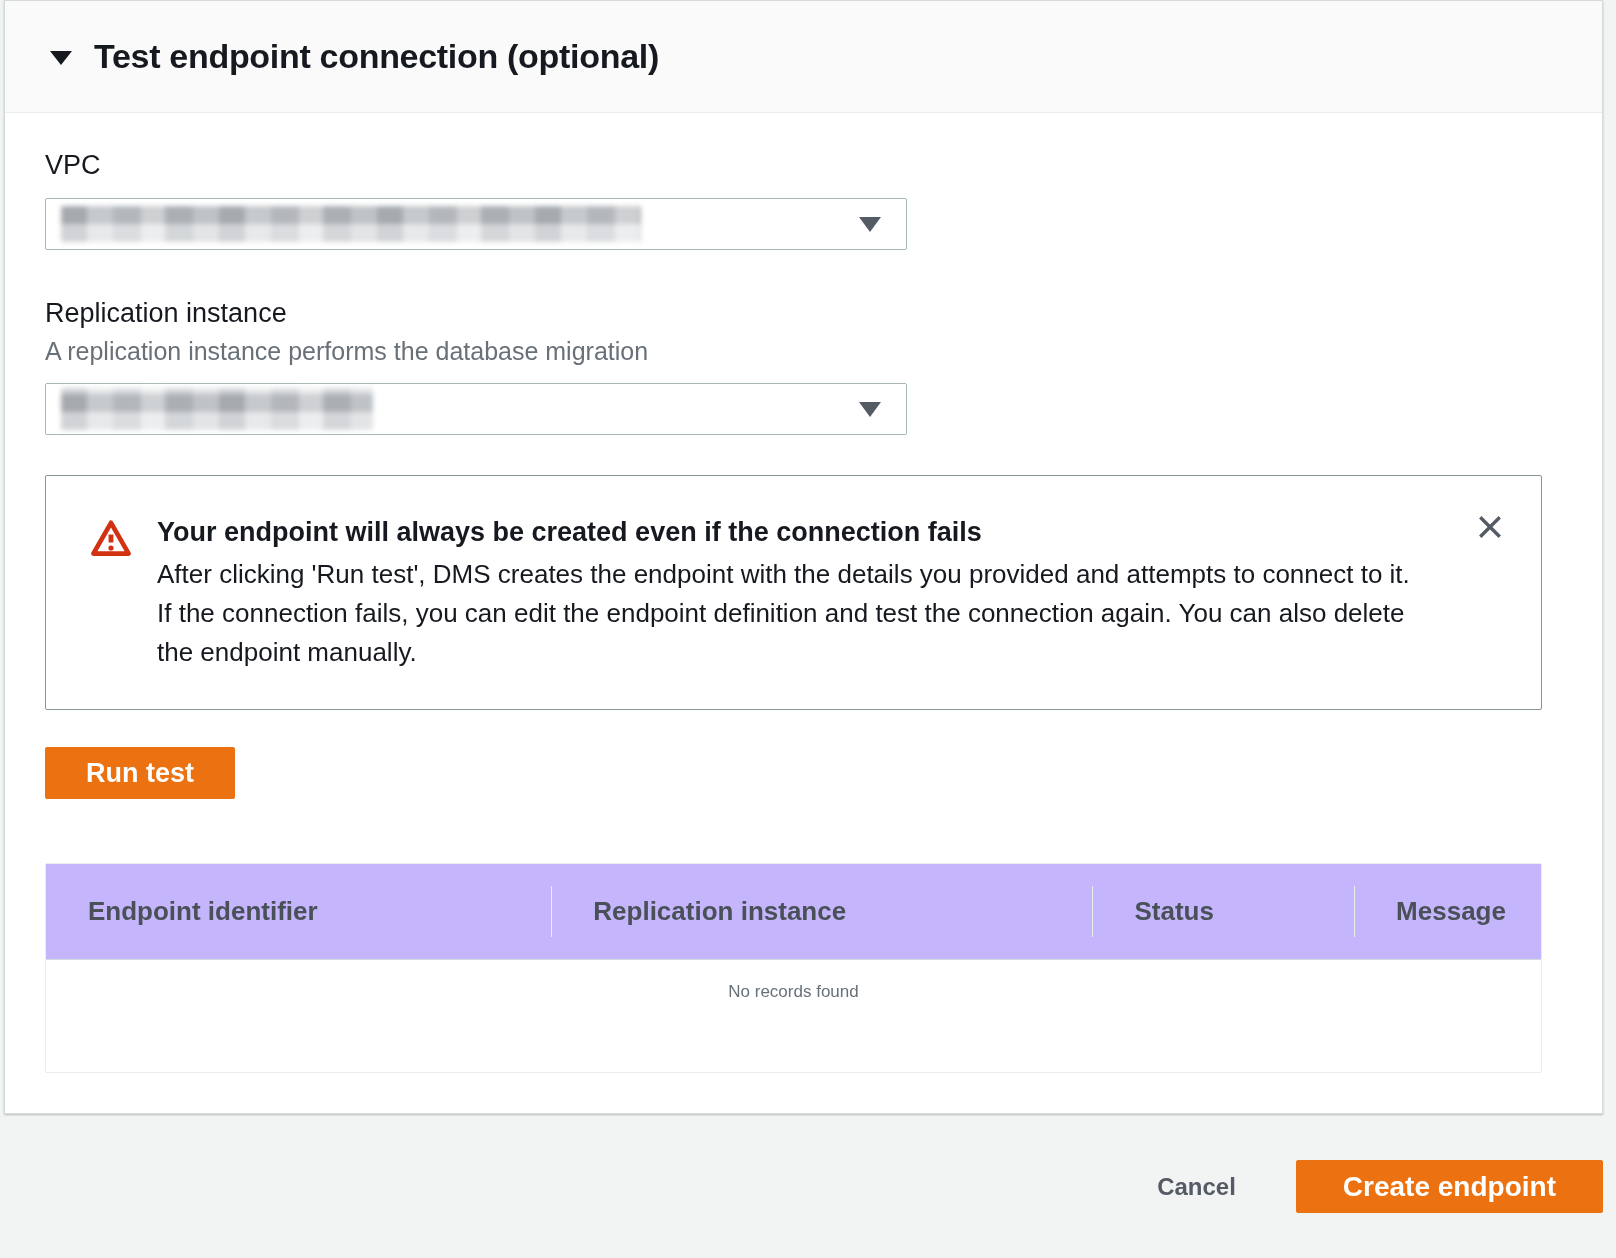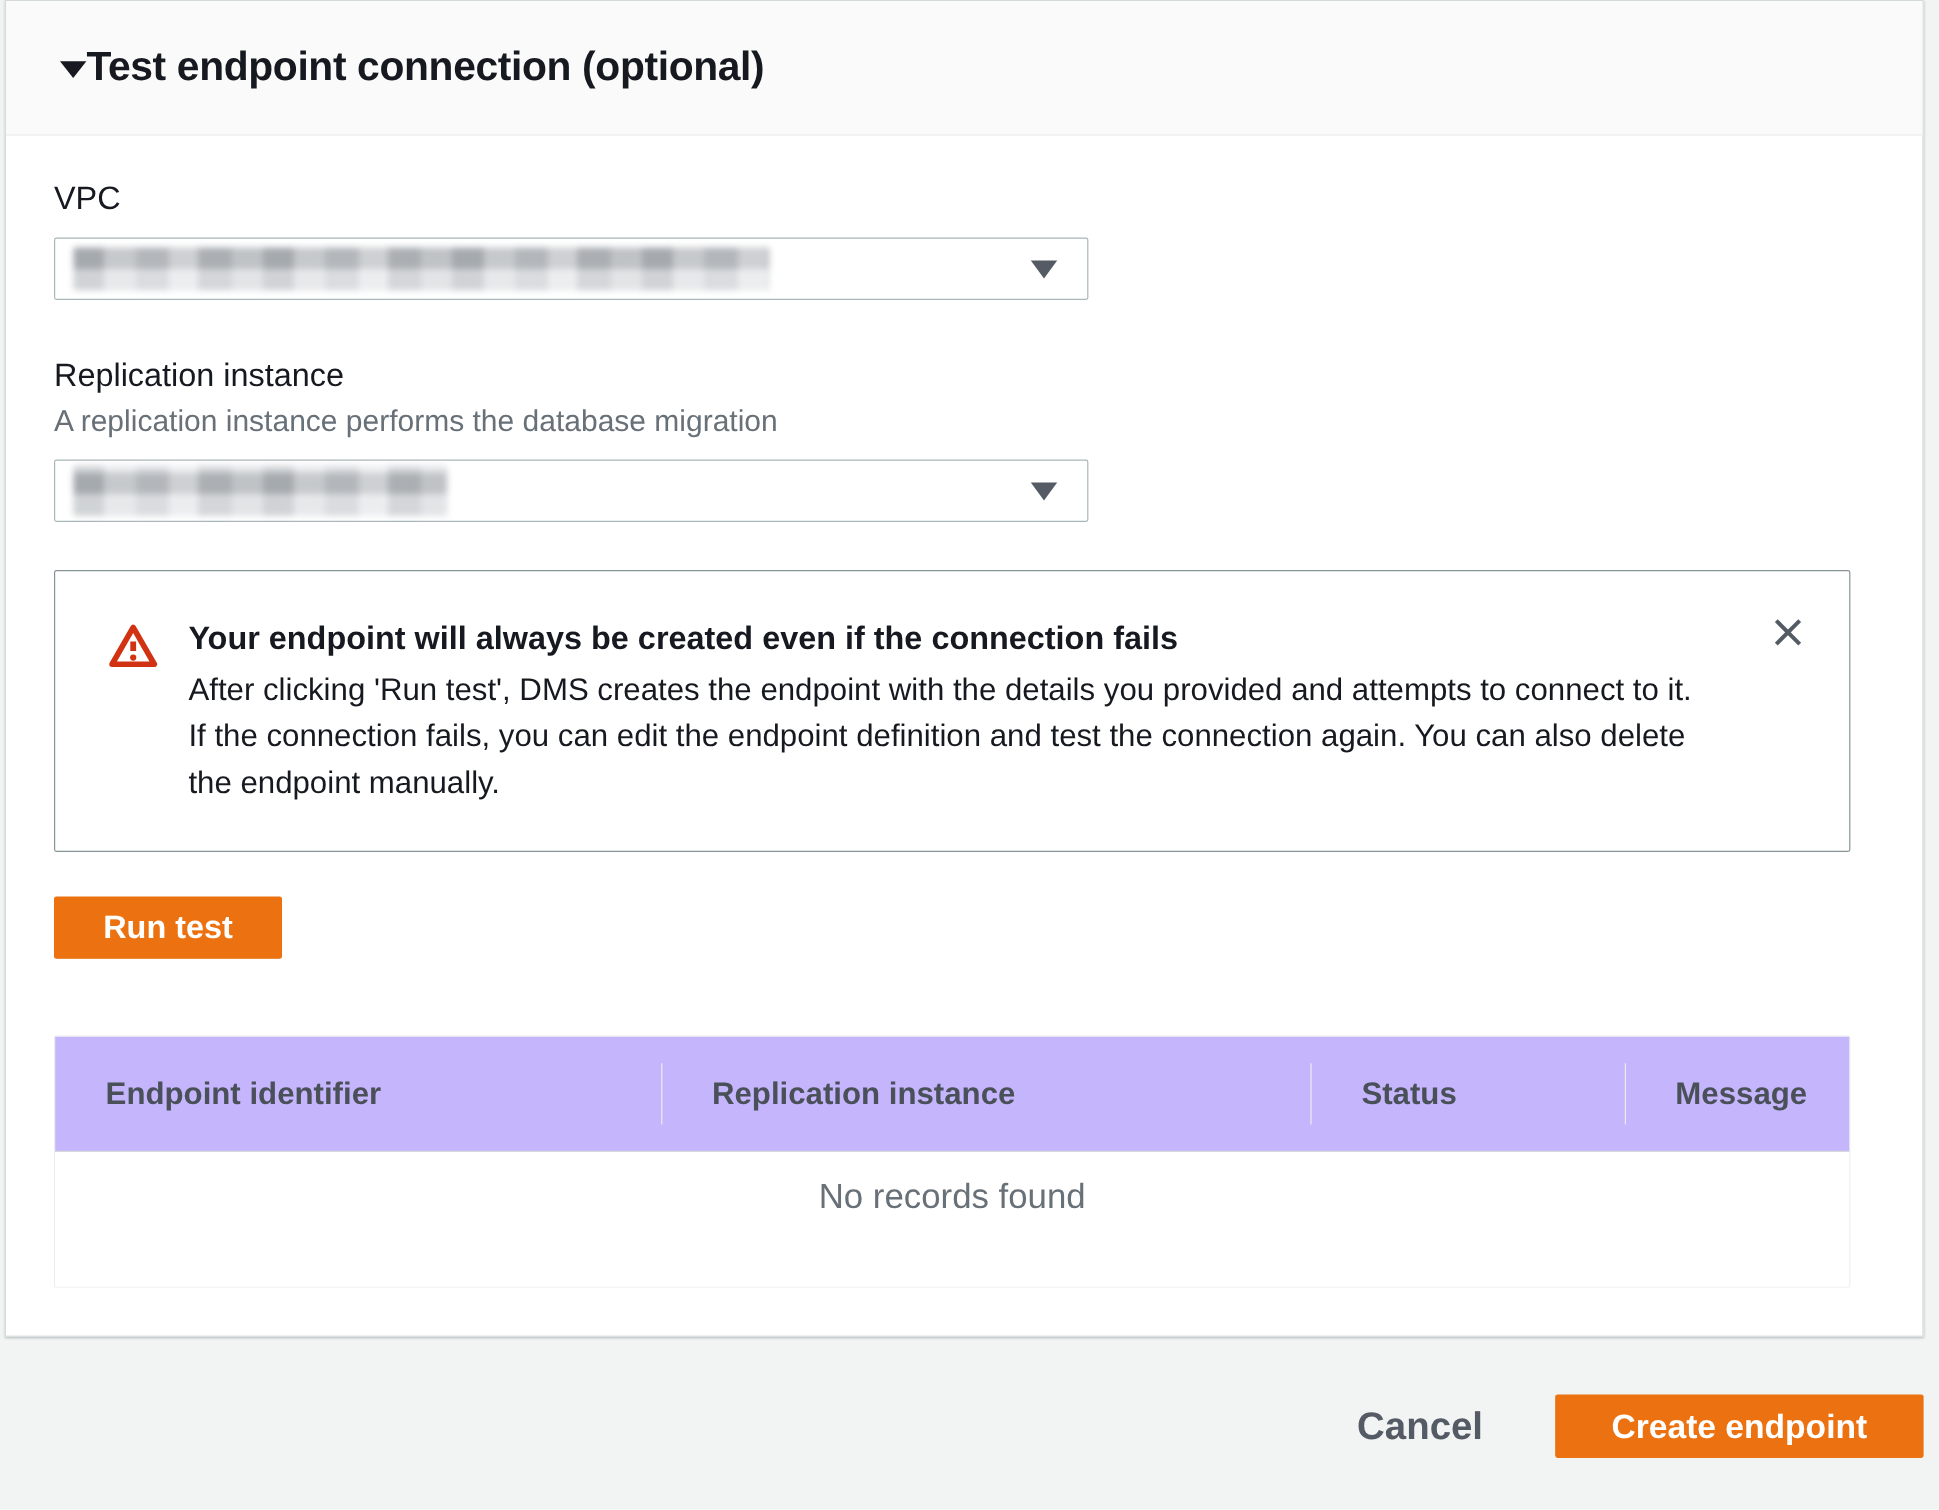--- a/index.html
+++ b/index.html
@@ -14,20 +14,21 @@
   
   .card {
     margin: 0 13px 0 4px;
     background: #ffffff;
     border: 1px solid #d5dbdb;
     box-shadow: 0 1px 2px 0 rgba(0,28,36,.25);
   }
   .section-header {
     display: flex;
     align-items: center;
+    gap: 22px;
     background: #fafafa;
     border-bottom: 1px solid #eaeded;
     padding: 36px 40px 36px 45px;
     cursor: pointer;
   }
   .caret-down {
     width: 0; height: 0;
     border-left: 11px solid transparent;
     border-right: 11px solid transparent;
     border-top: 14px solid #16191f;
@@ -133,21 +134,21 @@
     padding: 10px 40px;
     height: 52px;
     cursor: pointer;
   }
   .run-test { margin-bottom: 64px; }
   .btn-link {
     background: none;
     border: none;
     color: #545b64;
     font-family: inherit;
-    font-size: 32px;
+    font-size: 24px;
     font-weight: 700;
     cursor: pointer;
     padding: 10px 20px;
   }
 
   
   .results-table {
     border: 1px solid #eaeded;
     border-radius: 2px;
   }
@@ -174,21 +175,21 @@
   }
   .th-1 { width: 33.8%; }
   .th-2 { width: 36.2%; }
   .th-3 { width: 17.5%; }
   .th-4 { flex: 1; }
   .tbody-empty {
     background: #fff;
     min-height: 112px;
     text-align: center;
     padding-top: 22px;
-    font-size: 29px;
+    font-size: 17px;
     color: #687078;
   }
 
   
   .footer-actions {
     display: flex;
     justify-content: flex-end;
     align-items: center;
     gap: 40px;
     margin: 46px 13px 0 0;

